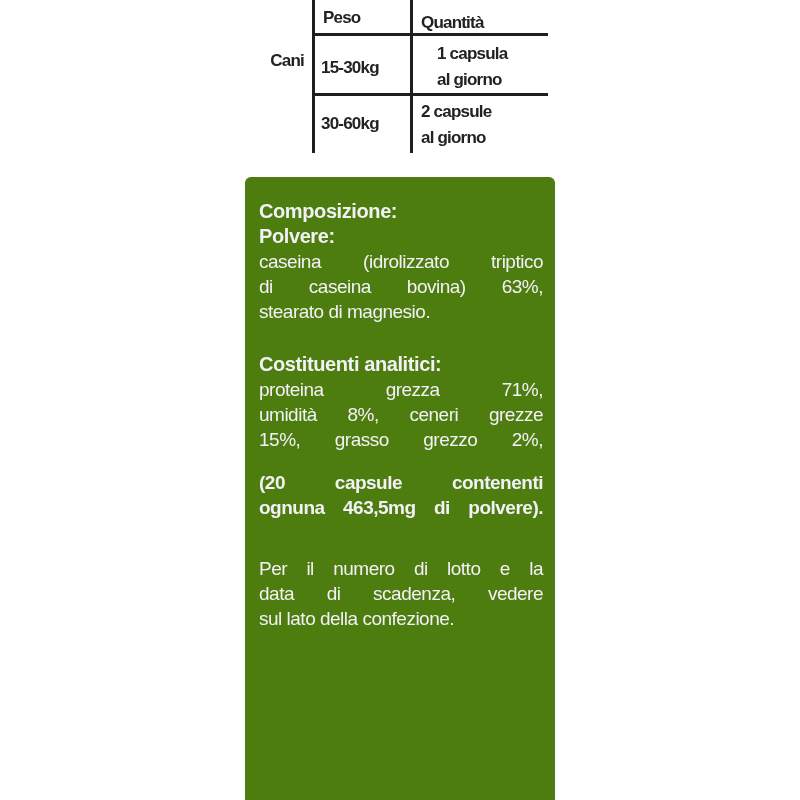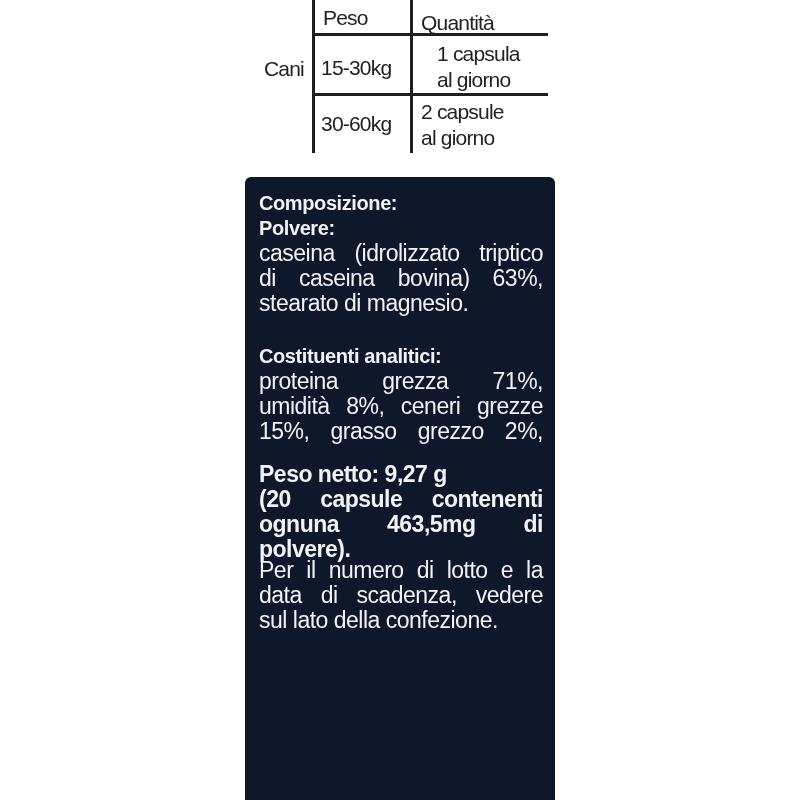--- a/index.html
+++ b/index.html
@@ -14,53 +14,53 @@
 
   
   .tbl { position: absolute; left: 0; top: 0; width: 800px; height: 160px; color: #222222; }
   .tbl-line { position: absolute; background: #1f1f1f; }
   .tl-v1 { left: 312px; top: 0; width: 3px; height: 153px; }
   .tl-v2 { left: 410px; top: 0; width: 3px; height: 153px; }
   .tl-h1 { left: 312px; top: 33px; width: 236px; height: 3px; }
   .tl-h2 { left: 312px; top: 93px; width: 236px; height: 3px; }
   .tcell {
     position: absolute;
-    font-weight: 400;
-    font-size: 21px;
+    font-weight: 700;
+    font-size: 17px;
     letter-spacing: -0.8px;
     line-height: 26px;
     white-space: nowrap;
   }
   .tc-peso     { left: 323px; top: 5px; }
   .tc-quantita { left: 421px; top: 10px; }
-  .tc-cani     { left: 238px; top: 56px; width: 66px; text-align: right; }
+  .tc-cani     { left: 238px; top: 48px; width: 66px; text-align: right; }
   .tc-w1       { left: 321px; top: 55px; }
   .tc-q1       { left: 421px; top: 41px; margin-left: 16px; }
   .tc-w2       { left: 321px; top: 111px; }
   .tc-q2       { left: 421px; top: 99px; }
 
   
   .panel {
     position: absolute;
     left: 245px; top: 177px;
     width: 310px; height: 623px;
-    background: #0f172a;
+    background: #4d7c0f;
     border-radius: 6px 6px 0 0;
     color: #f2f1f6;
     box-sizing: border-box;
-    padding: 14px 12px 0 14px;
+    padding: 22px 12px 0 14px;
   }
   .section { margin: 0; }
   .sec2 { margin-top: 28px; }
   .sec3 { margin-top: 18px; }
-  .sec4 { margin-top: 21px; }
+  .sec4 { margin-top: 36px; }
   .line {
     height: 25px;
     line-height: 25px;
-    font-size: 23px;
+    font-size: 19px;
     letter-spacing: -0.5px;
   }
   .line.h { font-weight: 700; font-size: 20px; letter-spacing: -0.4px; }
   .line.b { font-weight: 700; }
   .line.j { text-align: justify; text-align-last: justify; }
 </style>
 </head>
 <body>
 
 <div class="canvas">
@@ -100,21 +100,20 @@
     </div>
 
     <div class="section sec2">
       <div class="line h">Costituenti analitici:</div>
       <div class="line j">proteina grezza 71%,</div>
       <div class="line j">umidità 8%, ceneri grezze</div>
       <div class="line j">15%, grasso grezzo 2%,</div>
     </div>
 
     <div class="section sec3">
-      <div class="line b">Peso netto: 9,27 g</div>
       <div class="line b j">(20 capsule contenenti</div>
       <div class="line b j">ognuna 463,5mg di polvere).</div>
     </div>
 
     <div class="section sec4">
       <div class="line j">Per il numero di lotto e la</div>
       <div class="line j">data di scadenza, vedere</div>
       <div class="line">sul lato della confezione.</div>
     </div>
 

